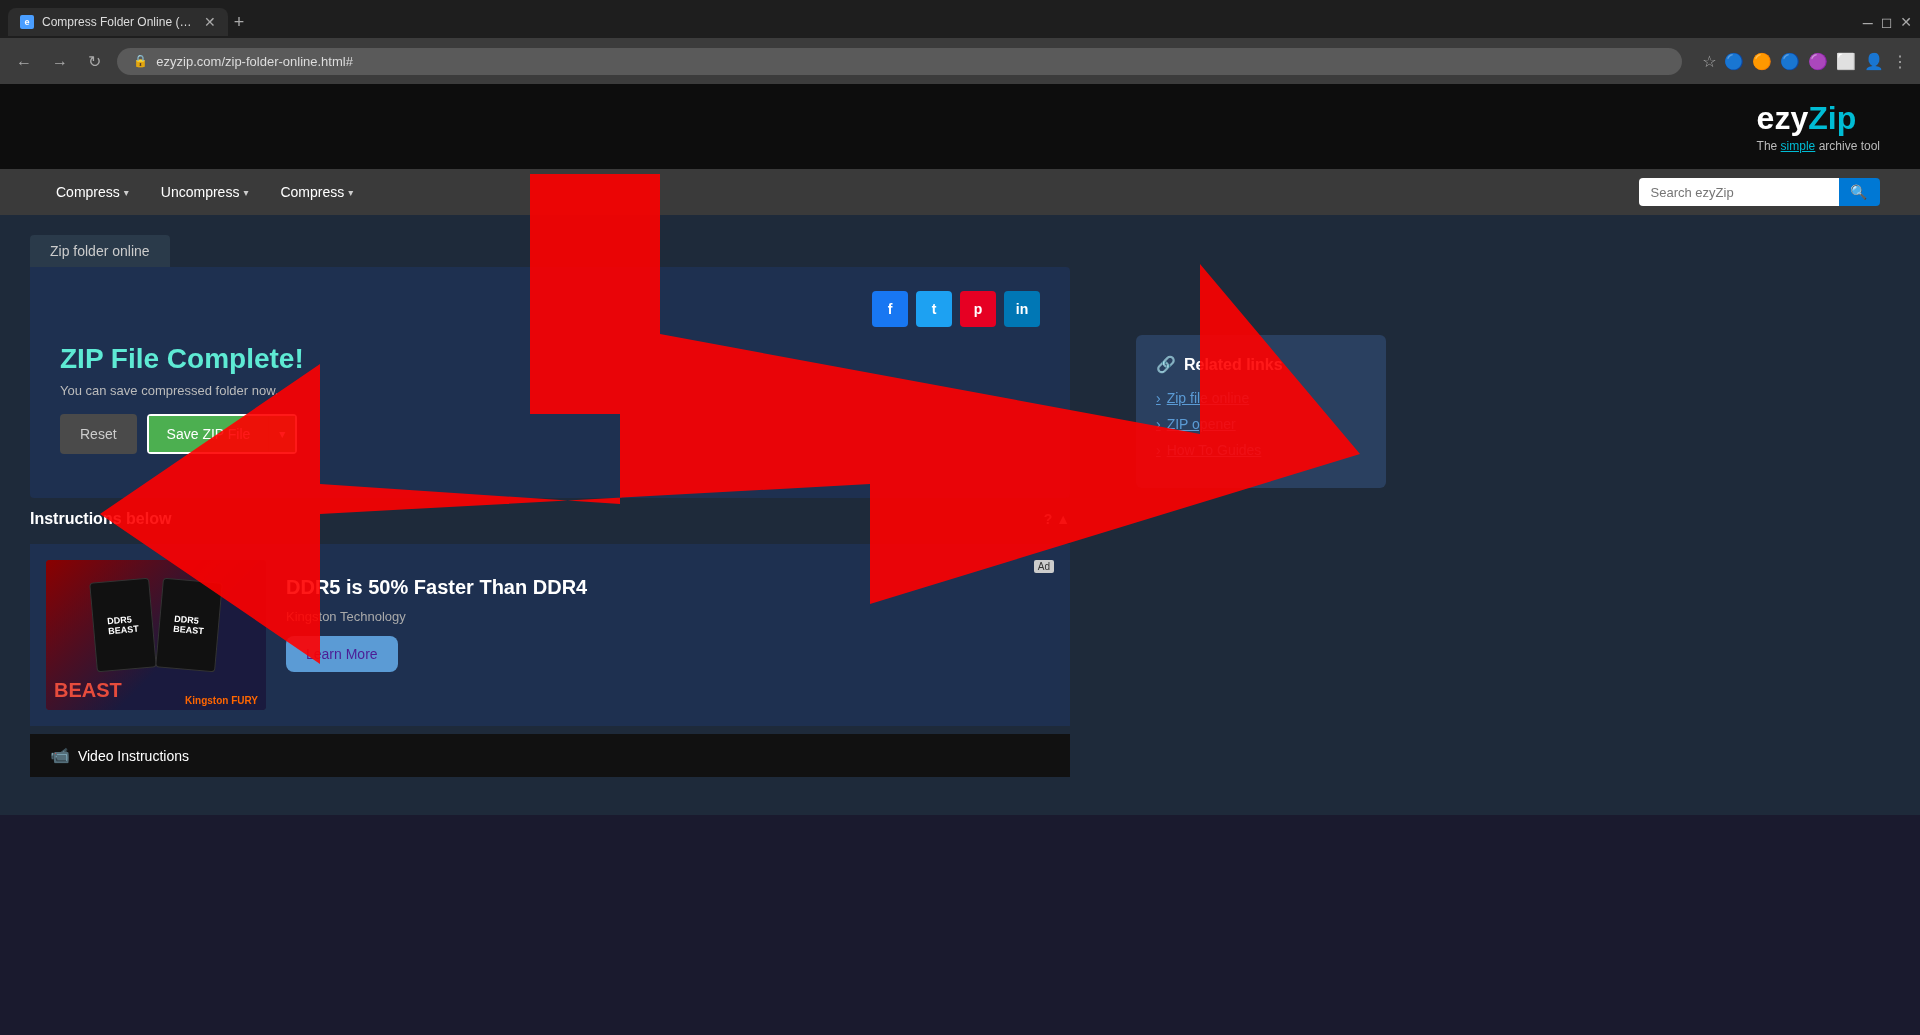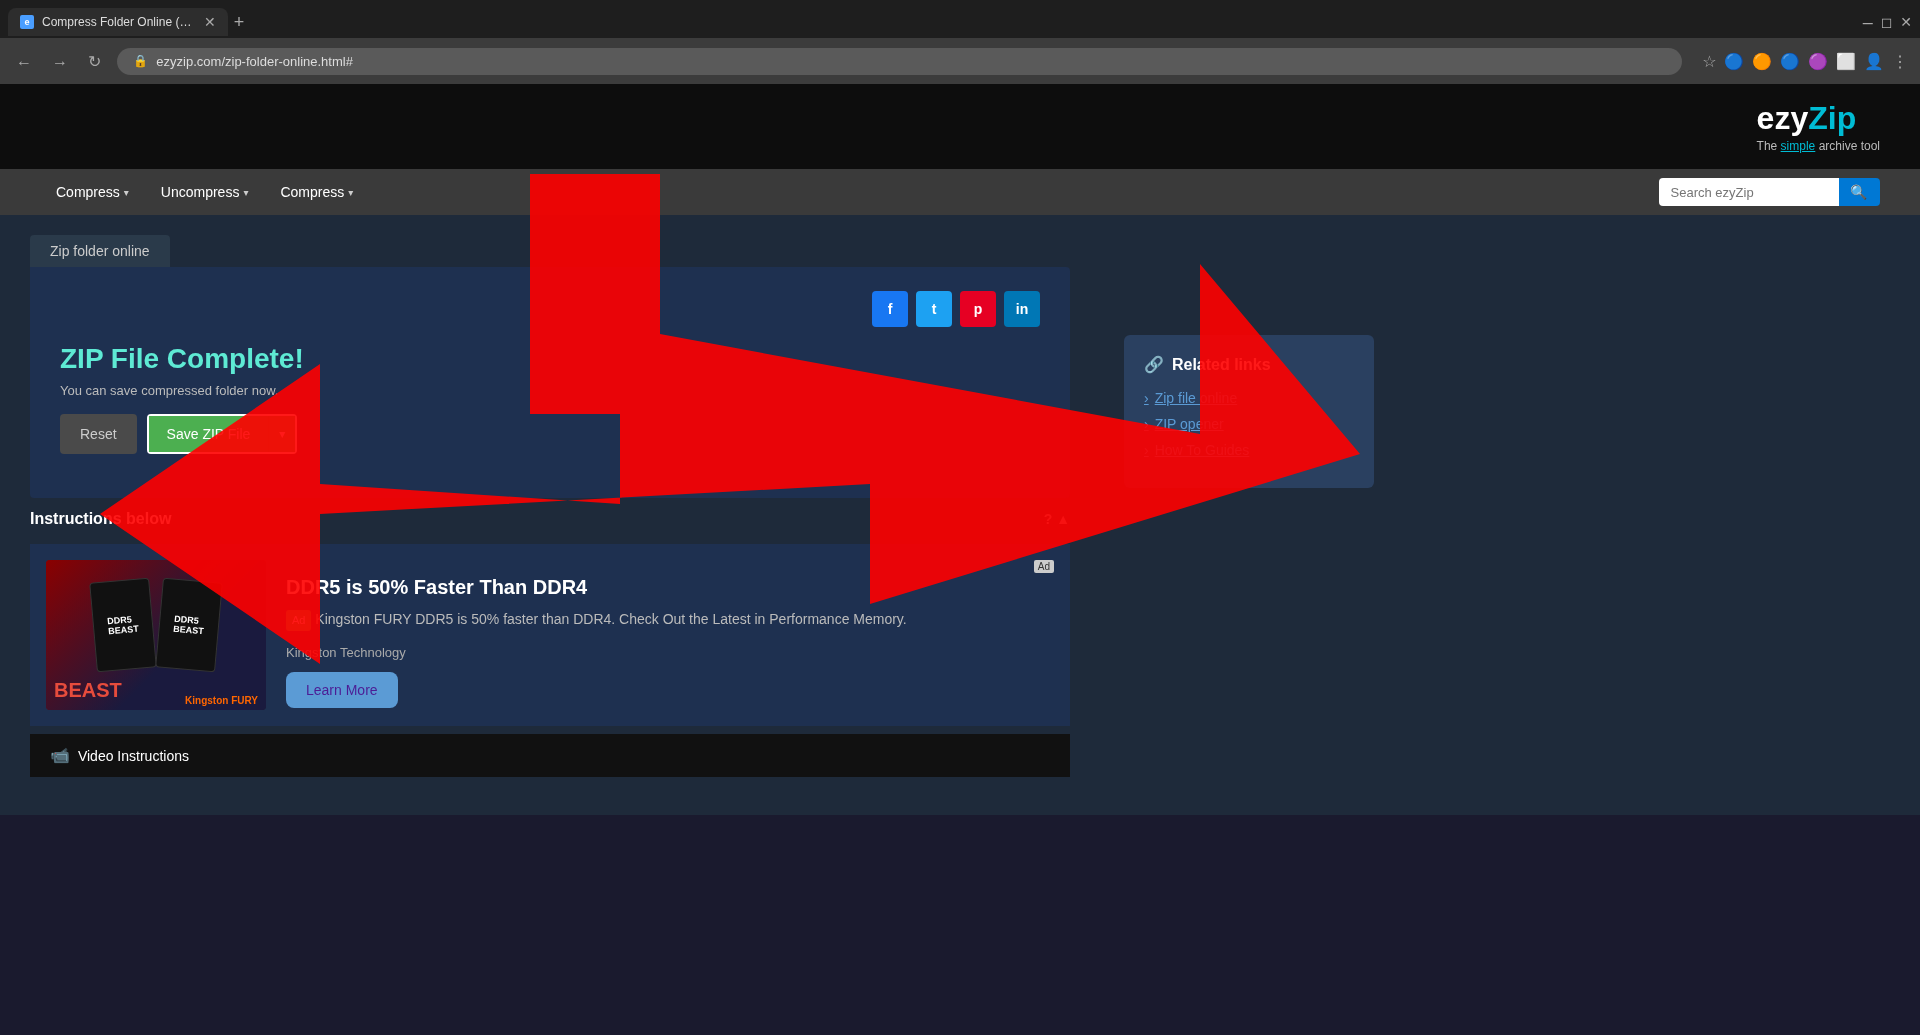--- a/index.html
+++ b/index.html
@@ -95,37 +95,37 @@
     }
     .nav-chevron { font-size: 10px; color: #ccc; }
     .nav-search { margin-left: auto; display: flex; }
     .search-input {
       padding: 6px 12px;
       background: white;
       border: none;
       border-radius: 4px 0 0 4px;
       font-size: 13px;
       color: #333;
-      width: 180px;
+      width: 200px;
       outline: none;
     }
     .search-btn {
       background: #0078d4;
       border: none;
       padding: 6px 12px;
       color: white;
       cursor: pointer;
       border-radius: 0 4px 4px 0;
       font-size: 14px;
     }
 
     
     .main-layout {
       display: flex;
-      gap: 4px;
+      gap: 16px;
       padding: 0;
       background: #1e2a3a;
       min-height: 600px;
     }
     .main-content {
       flex: 1;
       padding: 20px 30px;
       max-width: 1100px;
     }
     .sidebar {
@@ -447,26 +447,20 @@
           </div>
           <div style="position:absolute;bottom:8px;left:8px;color:#e74c3c;font-size:20px;font-weight:bold;">BEAST</div>
           <div style="position:absolute;bottom:4px;right:8px;color:#ff6600;font-size:10px;font-weight:bold;">Kingston FURY</div>
         </div>
 
         <div class="ad-content">
           <div class="ad-corner">
             <span style="background:#ccc;color:#333;padding:1px 4px;font-size:10px;border-radius:2px;">Ad</span>
           </div>
           <div class="ad-title">DDR5 is 50% Faster Than DDR4</div>
-          <div class="ad-description">
-            <span class="ad-badge">
-              <span>Ad</span>
-            </span>
-            <span>Kingston FURY DDR5 is 50% faster than DDR4. Check Out the Latest in Performance Memory.</span>
-          </div>
           <div class="ad-company">Kingston Technology</div>
           <button class="btn-learn-more">Learn More</button>
         </div>
       </div>
 
       
       <div class="video-section">
         <span class="video-icon">📹</span>
         <span>Video Instructions</span>
       </div>

